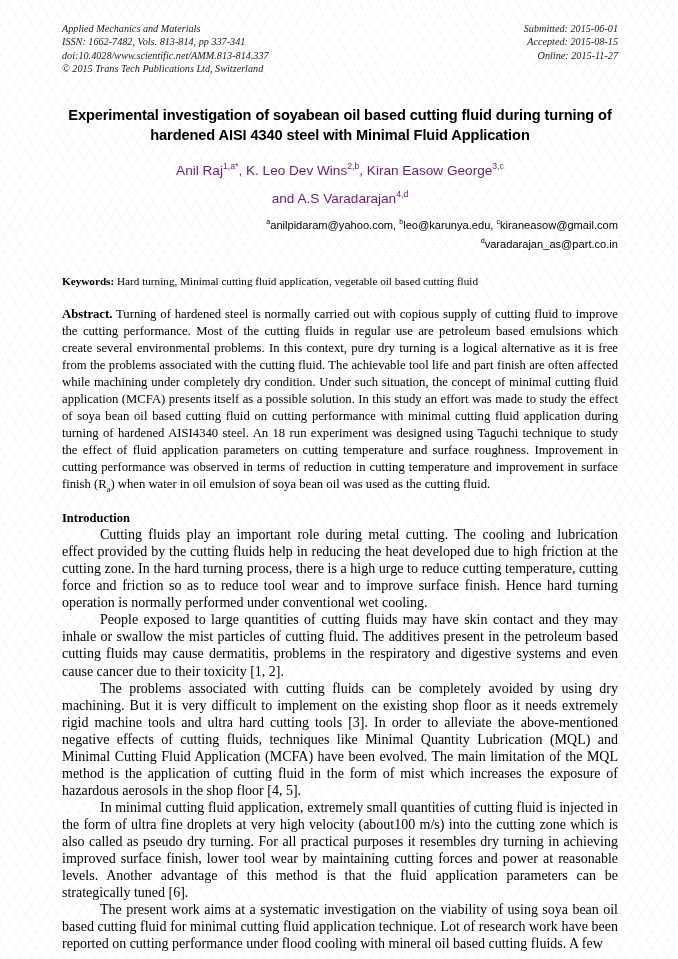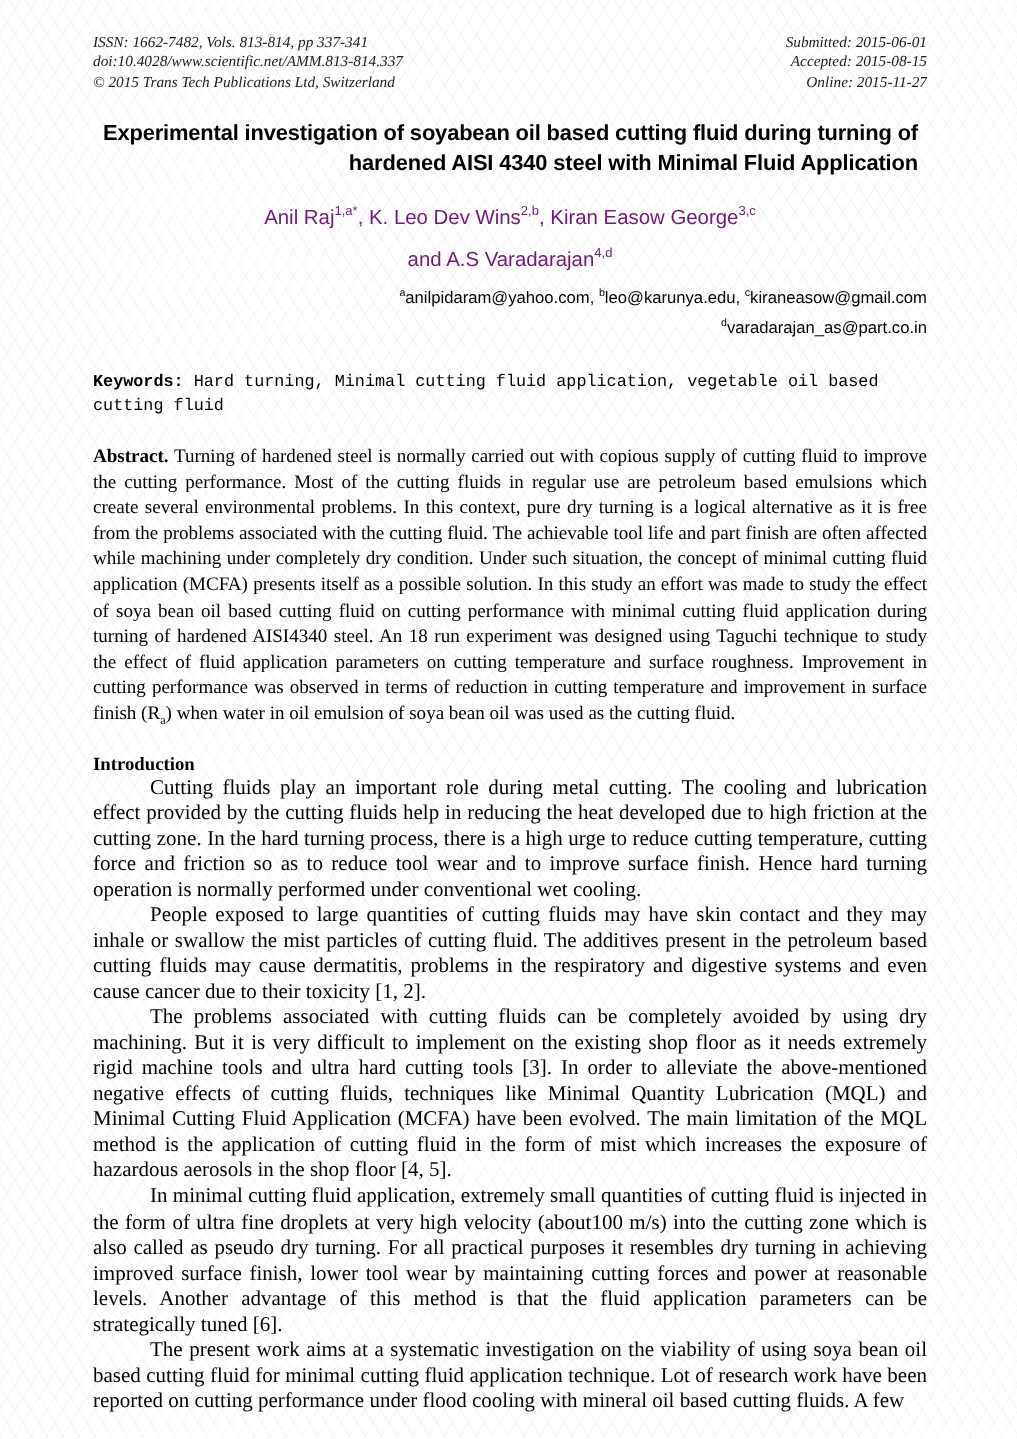--- a/index.html
+++ b/index.html
@@ -42,22 +42,22 @@
     font-size: 10.2px;
     line-height: 13.4px;
     color: #1a1a1a;
   }
   .jheader-left { text-align: left; }
   .jheader-right { text-align: right; white-space: nowrap; }
   .jheader div { white-space: nowrap; }
 
   
   .title {
-    margin-top: 17px;
-    text-align: right;
+    margin-top: 29px;
+    text-align: center;
     font-family: "Liberation Sans", sans-serif;
     font-weight: bold;
     font-size: 14.6px;
     line-height: 20px;
     color: #000;
     letter-spacing: -0.1px;
     padding: 0 6px;
   }
 
   .authors {
@@ -85,21 +85,21 @@
     margin-top: 5px;
     text-align: right;
     font-family: "Liberation Sans", sans-serif;
     font-size: 11.1px;
     line-height: 19.5px;
     color: #000;
   }
 
   .keywords {
     margin-top: 18px;
-    font-family: Liberation Mono, monospace;
+    font-family: Liberation Serif, serif;
     font-size: 11.2px;
     line-height: 16px;
     color: #000;
   }
   .keywords b { font-weight: bold; }
 
   
   .abstract {
     margin-top: 17px;
     font-family: "Liberation Serif", serif;
@@ -130,20 +130,21 @@
 </style>
 </head>
 <body>
 
 <div class="page">
   <div class="watermark"></div>
   <div class="content">
 
     <div class="jheader">
       <div class="jheader-left">
+        <div>Applied Mechanics and Materials</div>
         <div>ISSN: 1662-7482, Vols. 813-814, pp 337-341</div>
         <div>doi:10.4028/www.scientific.net/AMM.813-814.337</div>
         <div>© 2015 Trans Tech Publications Ltd, Switzerland</div>
       </div>
       <div class="jheader-right">
         <div>Submitted: 2015-06-01</div>
         <div>Accepted: 2015-08-15</div>
         <div>Online: 2015-11-27</div>
       </div>
     </div>

